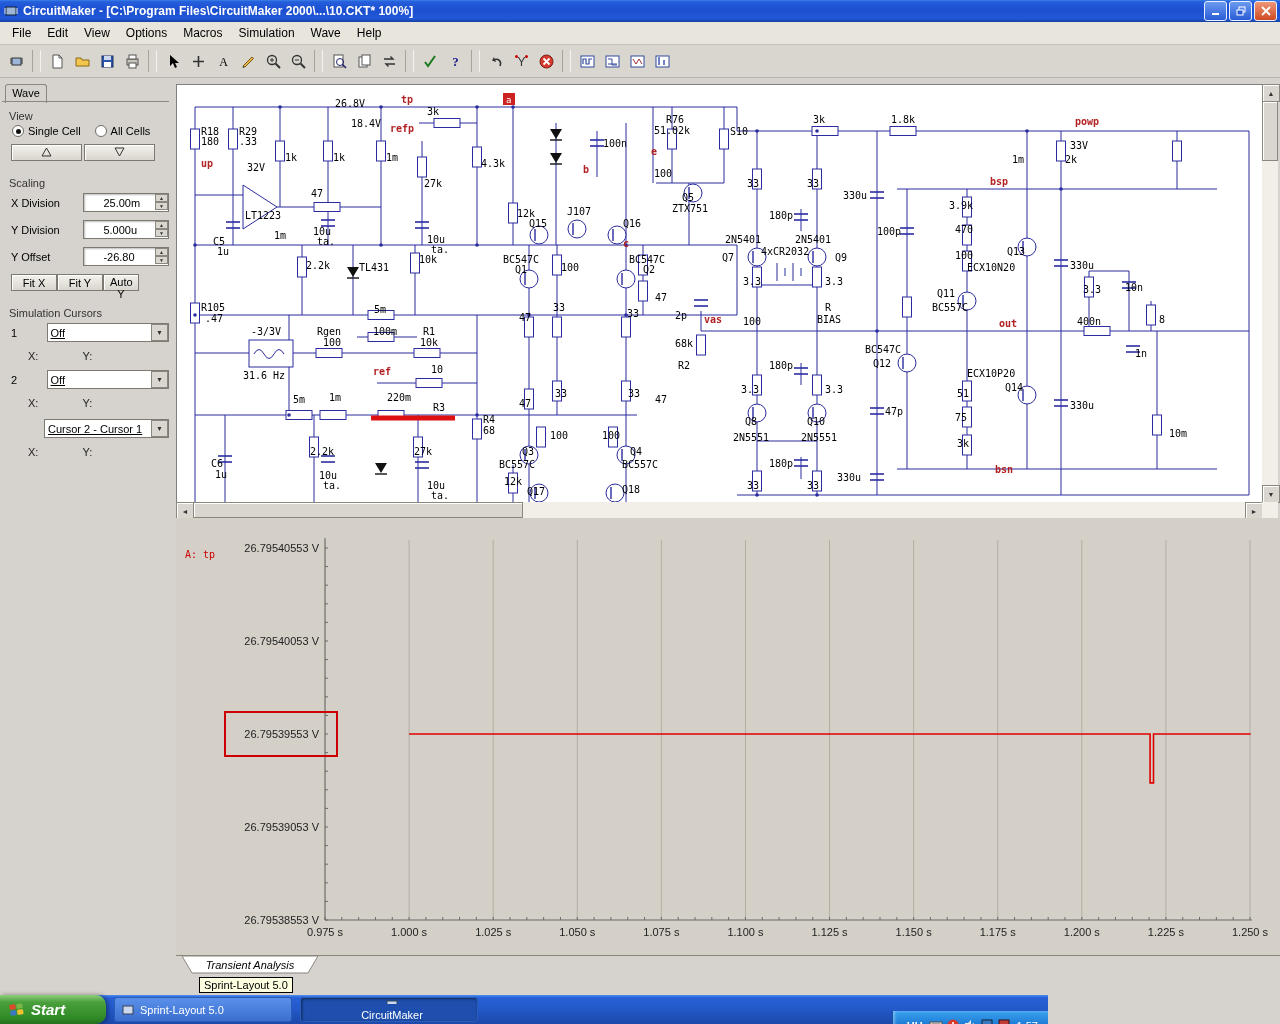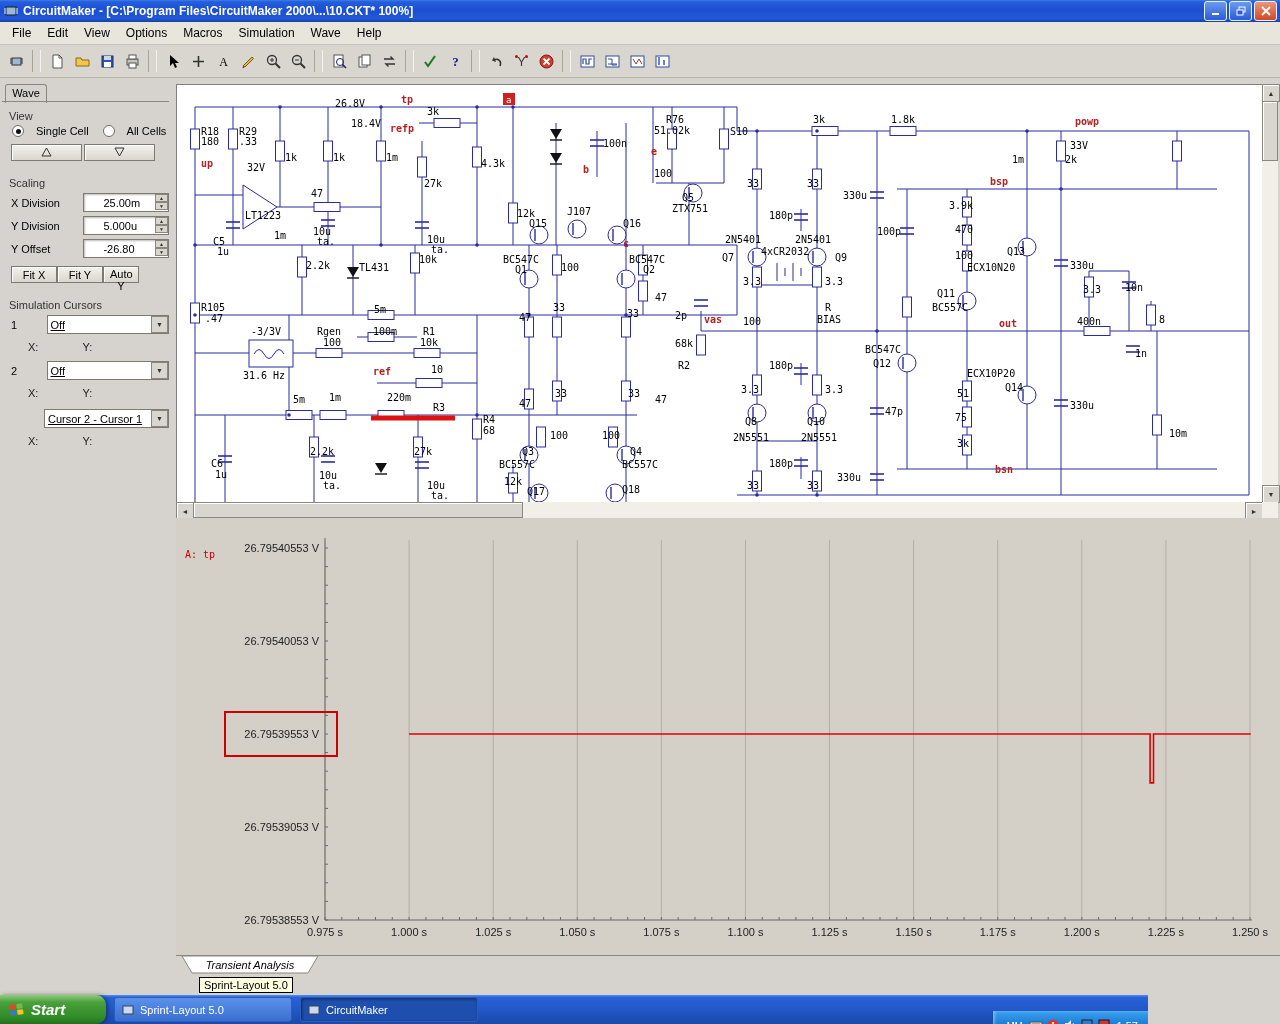--- a/index.html
+++ b/index.html
@@ -22,27 +22,27 @@
     display:flex;align-items:center;padding-left:4px;gap:1px;}
   .tb{width:24px;height:24px;border:1px solid transparent;background:transparent;display:flex;align-items:center;justify-content:center;padding:0;}
   .tbsep{width:7px;height:22px;border-left:1px solid #a8a49a;border-right:1px solid #f4f2ec;margin:0 3px;}
   
   #left-panel{position:absolute;left:0;top:78px;width:173px;height:897px;background:#d6d3ce;}
   .wave-tab{position:absolute;left:5px;top:6px;width:40px;height:18px;background:#d6d3ce;
      border:1px solid #8a877e;border-bottom:none;border-radius:3px 3px 0 0;text-align:center;line-height:17px;}
   .panel-body{position:absolute;left:2px;top:23px;width:167px;height:860px;border-top:1px solid #8a877e;}
   .grp-label{margin:8px 0 3px 7px;color:#333;}
   .radio-row{display:flex;margin-left:10px;gap:14px;align-items:center;}
-  .radio{display:flex;align-items:center;gap:12px;}
+  .radio{display:flex;align-items:center;gap:4px;}
   .rb{width:10px;height:10px;border-radius:50%;border:1px solid #6e6b63;background:#fff;display:inline-block;position:relative;}
   .rb.checked::after{content:"";position:absolute;left:2.5px;top:2.5px;width:5px;height:5px;border-radius:50%;background:#111;}
   .btn{border:1px solid #7d7a72;background:linear-gradient(#f4f2ec,#d9d6cf);box-shadow:inset 1px 1px 0 #fff;
        font-family:"Liberation Sans",sans-serif;font-size:11px;height:17px;}
   .tri-btn{width:71px;}
-  .srow{display:flex;align-items:center;margin:4px 0 0 9px;gap:23px;}
+  .srow{display:flex;align-items:center;margin:4px 0 8px 9px;gap:23px;}
   .srow .lbl{width:52px;}
   .spinbox{width:68px;height:17px;background:#fff;border:1px solid #7d7a72;box-shadow:inset 1px 1px 2px #bbb;
      display:flex;align-items:center;position:relative;padding-left:19px;}
   .spin{position:absolute;right:0;top:0;width:13px;height:15px;display:flex;flex-direction:column;}
   .spin span{flex:1;border:1px solid #8a877e;background:#d9d6cf;font-size:5px;line-height:6px;text-align:center;color:#333;}
   .spin span.up::after{content:"▲";}
   .spin span.dn::after{content:"▼";}
   .combo{height:17px;background:#fff;border:1px solid #7d7a72;display:flex;align-items:center;position:relative;padding-left:3px;text-decoration:underline;}
   .combo .drop{position:absolute;right:0;top:0;width:15px;height:15px;background:#d9d6cf;border:1px solid #8a877e;
      text-align:center;color:#333;}
@@ -55,28 +55,28 @@
   .sb{position:absolute;background:#f1efe7;}
   .sb-btn{position:absolute;width:16px;height:16px;background:#d9d6cf;border:1px solid #8a877e;box-shadow:inset 1px 1px 0 #fff;
      color:#333;display:flex;align-items:center;justify-content:center;font-size:7px;}
   .sb-thumb{position:absolute;background:#d9d6cf;border:1px solid #8a877e;box-shadow:inset 1px 1px 0 #fff;}
   
   #wave-wrap{position:absolute;left:176px;top:518px;width:1104px;height:437px;background:#d4d0c8;}
   #tabstrip{position:absolute;left:176px;top:955px;width:1104px;height:20px;background:#d6d3ce;border-top:1px solid #8a877e;}
   
   #tooltip{position:absolute;left:199px;top:977px;background:#ffffe1;border:1px solid #000;padding:1px 4px;font-size:11px;z-index:60;}
   
-  #taskbar{position:absolute;left:0;top:995px;width:1148px;height:29px;
+  #taskbar{position:absolute;left:0;top:995px;width:1048px;height:29px;
     background:linear-gradient(180deg,#4f8ff0 0%,#2861d8 9%,#2258c8 50%,#1c49ac 95%);display:flex;align-items:center;z-index:50;}
   #startbtn{height:29px;width:98px;border-radius:0 10px 10px 0;display:flex;align-items:center;gap:5px;padding-left:8px;
     background:linear-gradient(180deg,#8fce7a 0%,#4aa03c 25%,#2f8a25 80%,#25701e 100%);
     box-shadow:2px 0 4px rgba(0,0,0,.4);color:#fff;font-weight:bold;font-style:italic;font-size:15px;}
   .task{height:23px;width:170px;margin-left:8px;border-radius:3px;display:flex;align-items:center;gap:5px;padding-left:6px;
     background:linear-gradient(180deg,#5b90ea,#3a6fd0);border:1px solid #2a5cb8;color:#fff;font-size:11px;}
-  .task.active{background:#1e4fae;box-shadow:inset 1px 1px 3px rgba(0,0,0,.5);}
+  .task.active{background:#1e4fae;box-shadow:inset 1px 1px 3px rgba(0,0,0,.5);flex-direction:column;}
   #tray{margin-left:auto;height:29px;display:flex;align-items:center;gap:6px;padding:0 10px 0 14px;color:#fff;
     background:linear-gradient(180deg,#39a2ee 0%,#1c78d4 50%,#1560b8 100%);border-left:1px solid #1451a0;box-shadow:inset 2px 0 3px rgba(255,255,255,.35);margin-top:32px;}
 </style>
 </head>
 <body>
 
 <div id="screen">
 
   <div id="titlebar">
     <span class="ticon">

